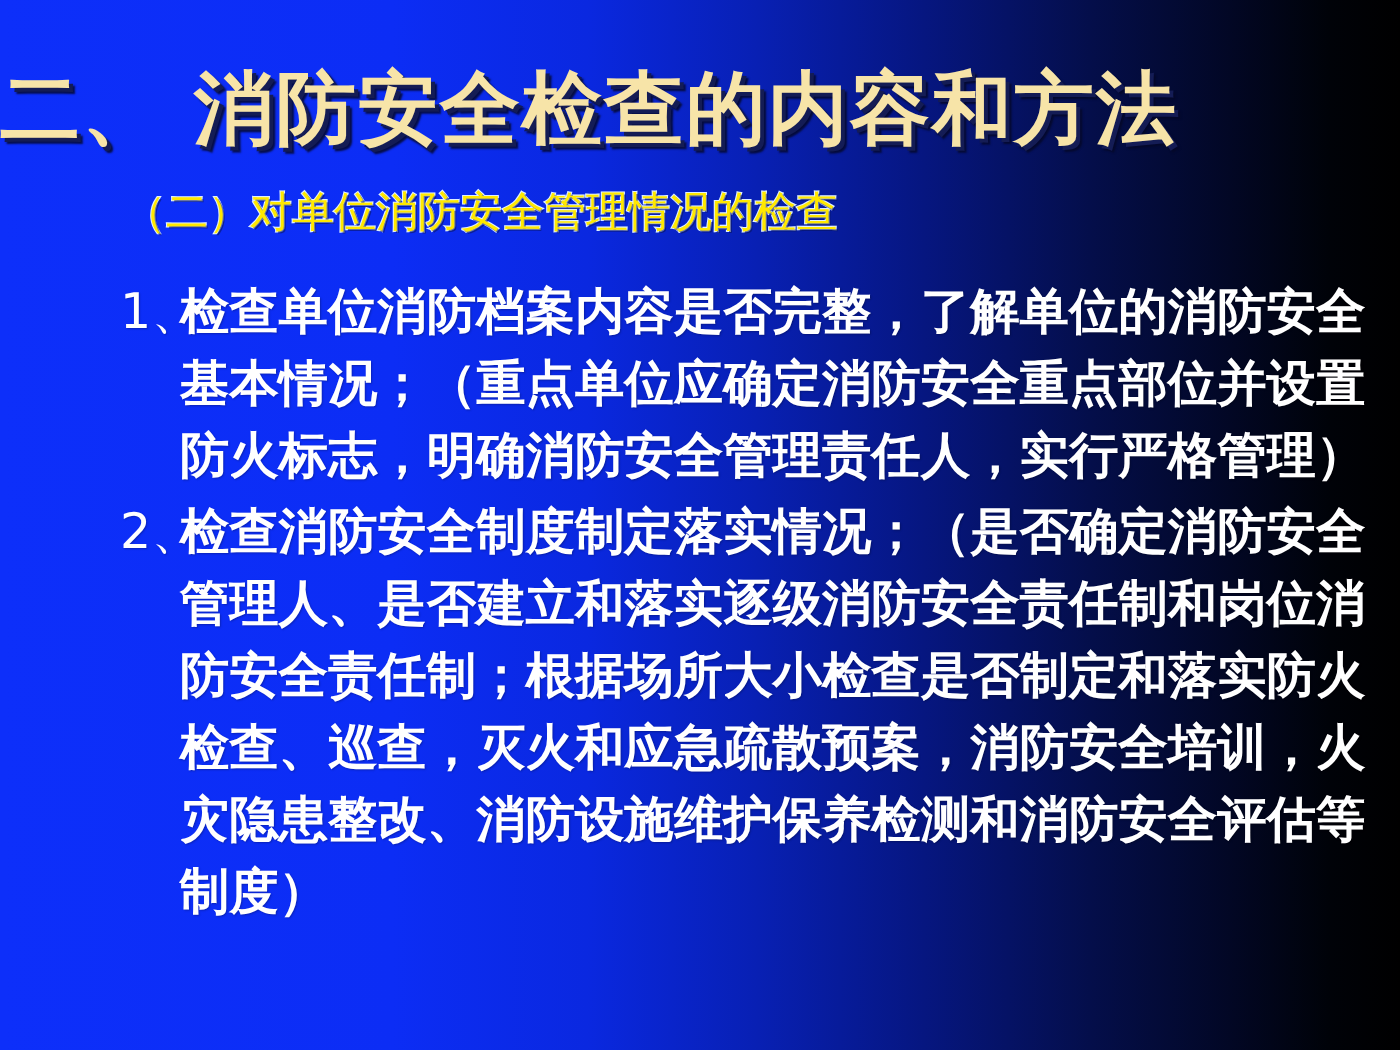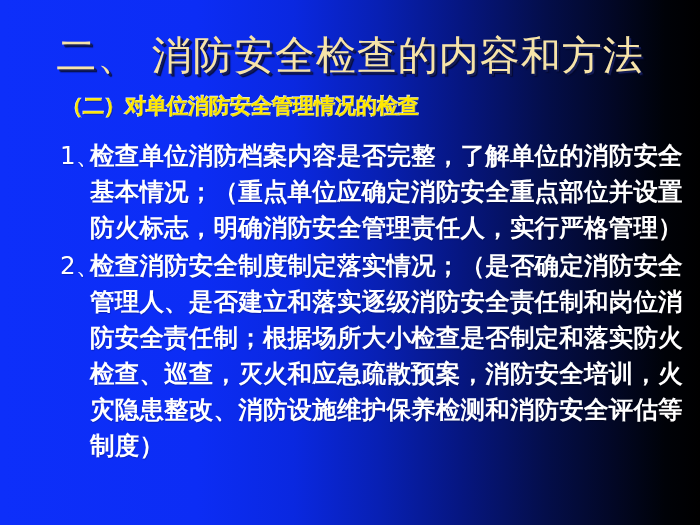--- a/index.html
+++ b/index.html
@@ -30,40 +30,40 @@
         #000000 100%);
     overflow: hidden;
   }
 
   
   #title {
     position: absolute;
     left: 0;
     top: 31px;
     width: 700px;
-    text-align: center;
+    text-align: left;
     font-size: 40px;
     line-height: 48px;
-    font-weight: 400;
+    font-weight: 700;
     color: #f7e4a8;
     letter-spacing: 1px;
     text-shadow:
        2px 2px 0 #141c55,
        3px 3px 1px rgba(5,8,40,0.85);
     white-space: nowrap;
   }
 
   
   #subtitle {
     position: absolute;
     left: 62px;
     top: 92px;
     font-size: 21px;
     line-height: 28px;
-    font-weight: bold;
+    font-weight: normal;
     color: #ffe800;
     letter-spacing: 0px;
     white-space: nowrap;
     -webkit-text-stroke: 1.1px #dff0ff;
     paint-order: stroke fill;
     text-shadow: 1px 1px 0 rgba(10,20,90,0.55);
   }
 
   
   #body-block {

